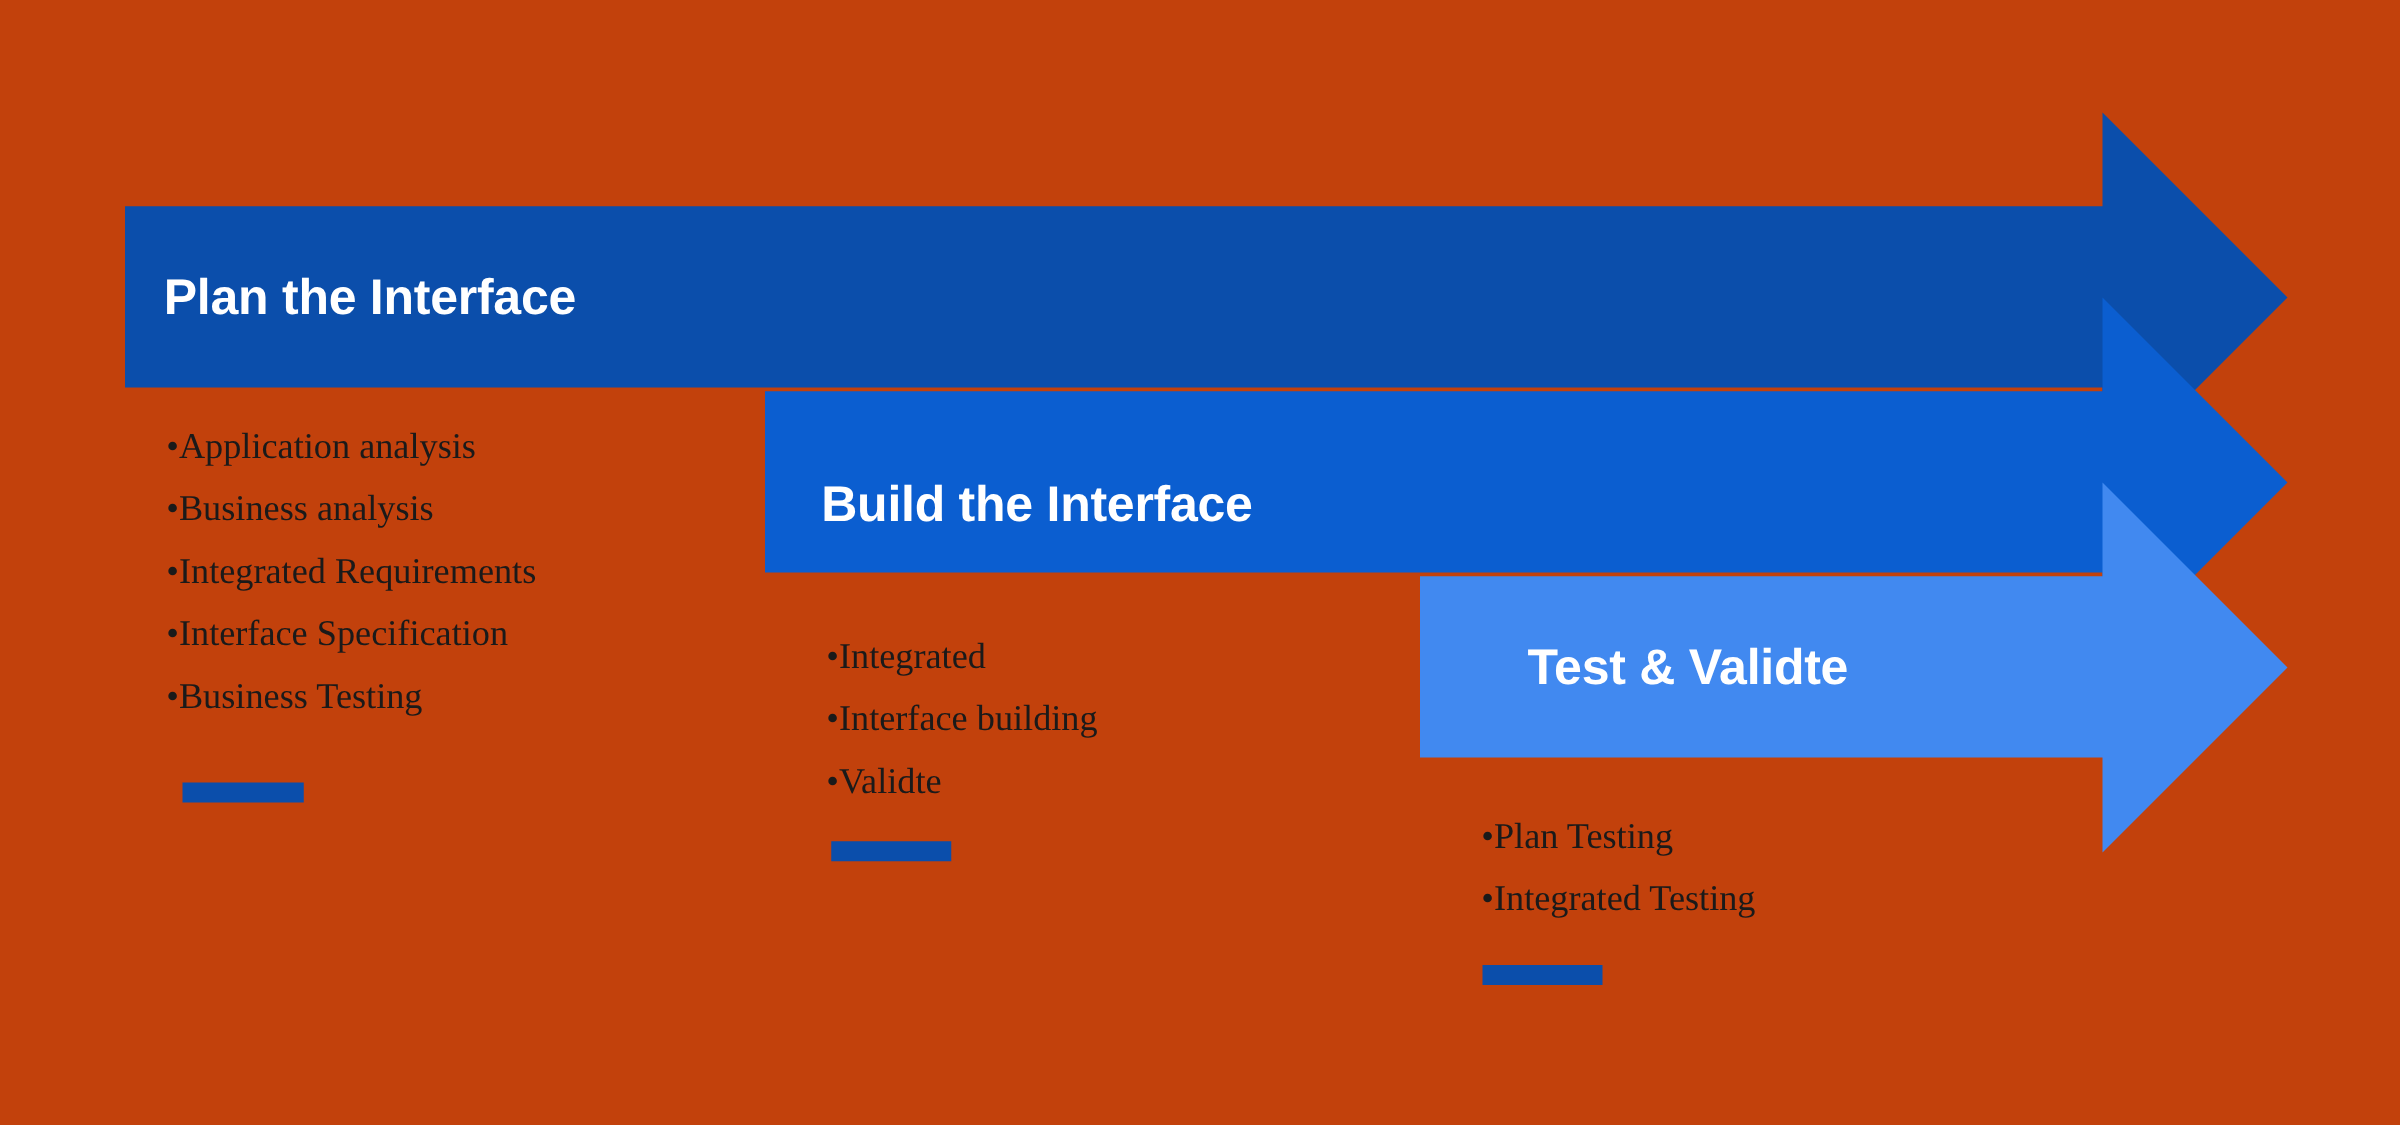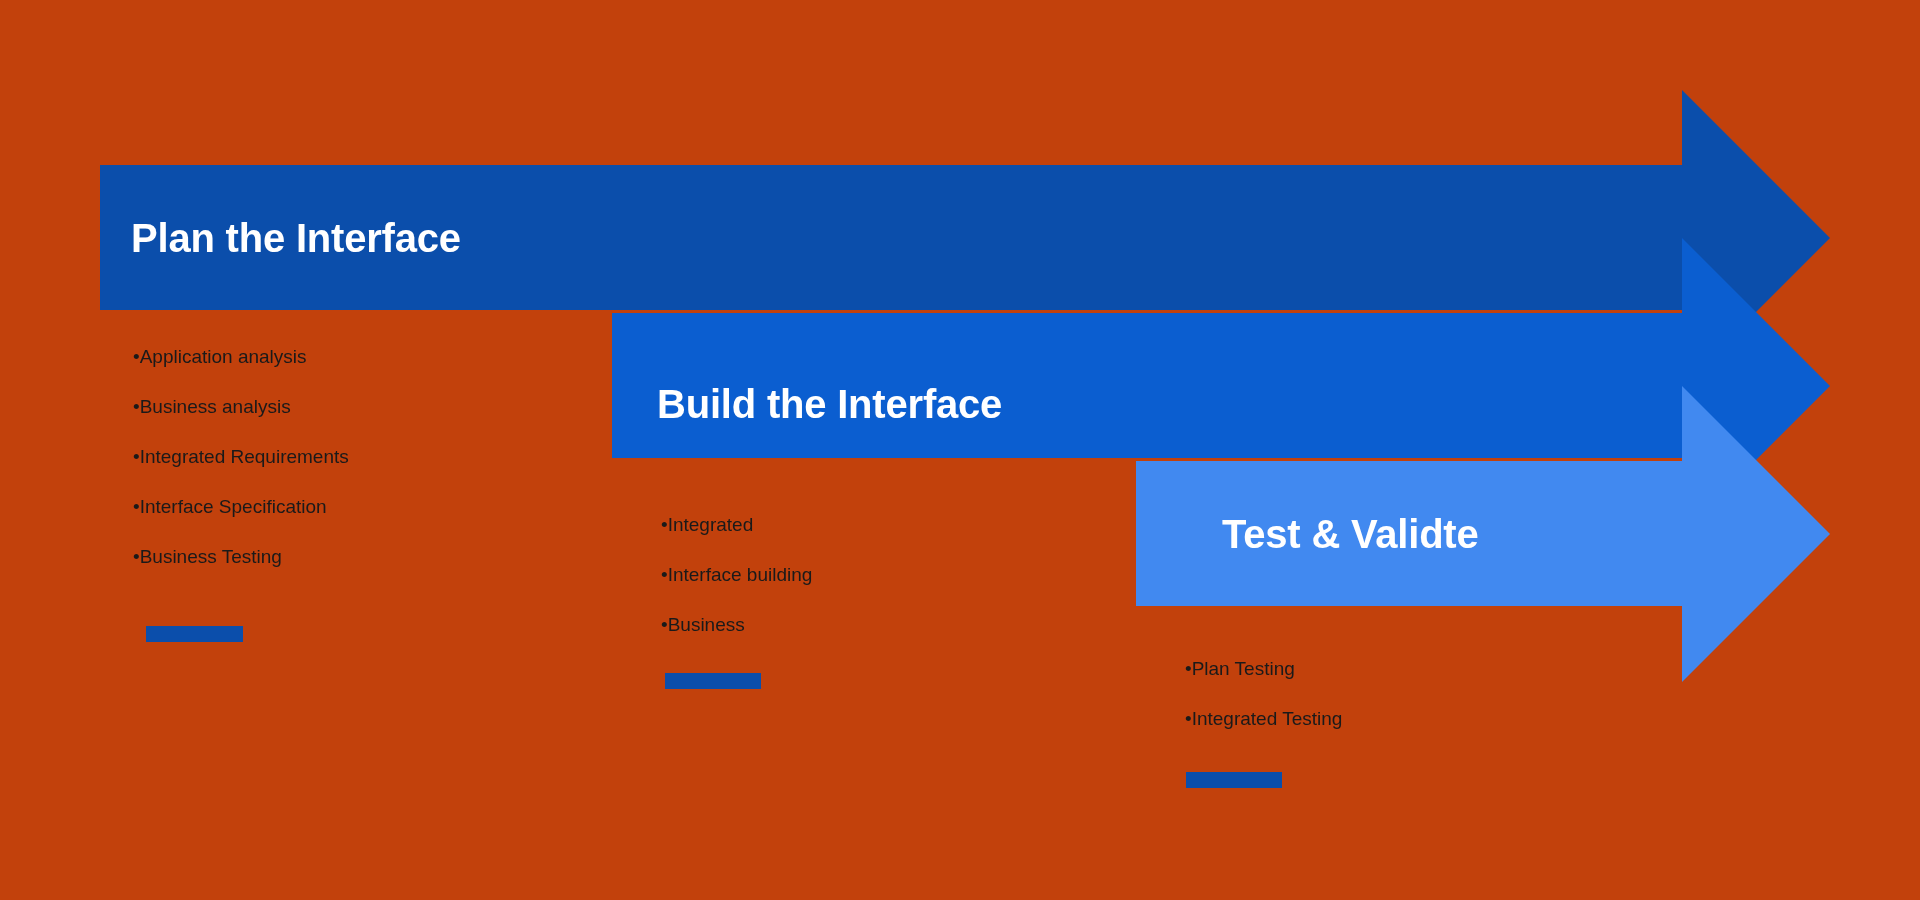--- a/index.html
+++ b/index.html
@@ -42,24 +42,24 @@
     font-family: "Liberation Sans", sans-serif;
   }
   .stage-title.t1 { left: 131px; top: 218px; }
   .stage-title.t2 { left: 657px; top: 384px; }
   .stage-title.t3 { left: 1222px; top: 514px; }
 
   
   .bullet-list {
     position: absolute;
     color: #1a1a1a;
-    font-size: 19px;
+    font-size: 29px;
     line-height: 50px;
     white-space: nowrap;
-    font-family: Liberation Sans, sans-serif;
+    font-family: Liberation Serif, serif;
   }
   .bullet-list.l1 { left: 133px; top: 332px; }
   .bullet-list.l2 { left: 661px; top: 500px; }
   .bullet-list.l3 { left: 1185px; top: 644px; }
   .bullet-item { display: block; }
   .bullet-item .dot { display: inline; }
 
   
   .accent-bar {
     position: absolute;
@@ -91,21 +91,21 @@
     <span class="bullet-item"><span class="dot">•</span><span>Integrated Requirements</span></span>
     <span class="bullet-item"><span class="dot">•</span><span>Interface Specification</span></span>
     <span class="bullet-item"><span class="dot">•</span><span>Business Testing</span></span>
   </div>
   <div class="accent-bar b1" style="background: rgb(11, 78, 171);"></div>
 
   <div class="stage-title t2" style="color: rgb(255, 255, 255);">Build the Interface</div>
   <div class="bullet-list l2" style="color: rgb(26, 26, 26);">
     <span class="bullet-item"><span class="dot">•</span><span>Integrated</span></span>
     <span class="bullet-item"><span class="dot">•</span><span>Interface building</span></span>
-    <span class="bullet-item"><span class="dot">•</span><span>Business</span></span>
+    <span class="bullet-item"><span class="dot">•</span><span>Validte</span></span>
   </div>
   <div class="accent-bar b2" style="background: rgb(11, 78, 171);"></div>
 
   <div class="stage-title t3" style="color: rgb(255, 255, 255);">Test &amp; Validte</div>
   <div class="bullet-list l3" style="color: rgb(26, 26, 26);">
     <span class="bullet-item"><span class="dot">•</span><span>Plan Testing</span></span>
     <span class="bullet-item"><span class="dot">•</span><span>Integrated Testing</span></span>
   </div>
   <div class="accent-bar b3" style="background: rgb(11, 78, 171);"></div>
 

